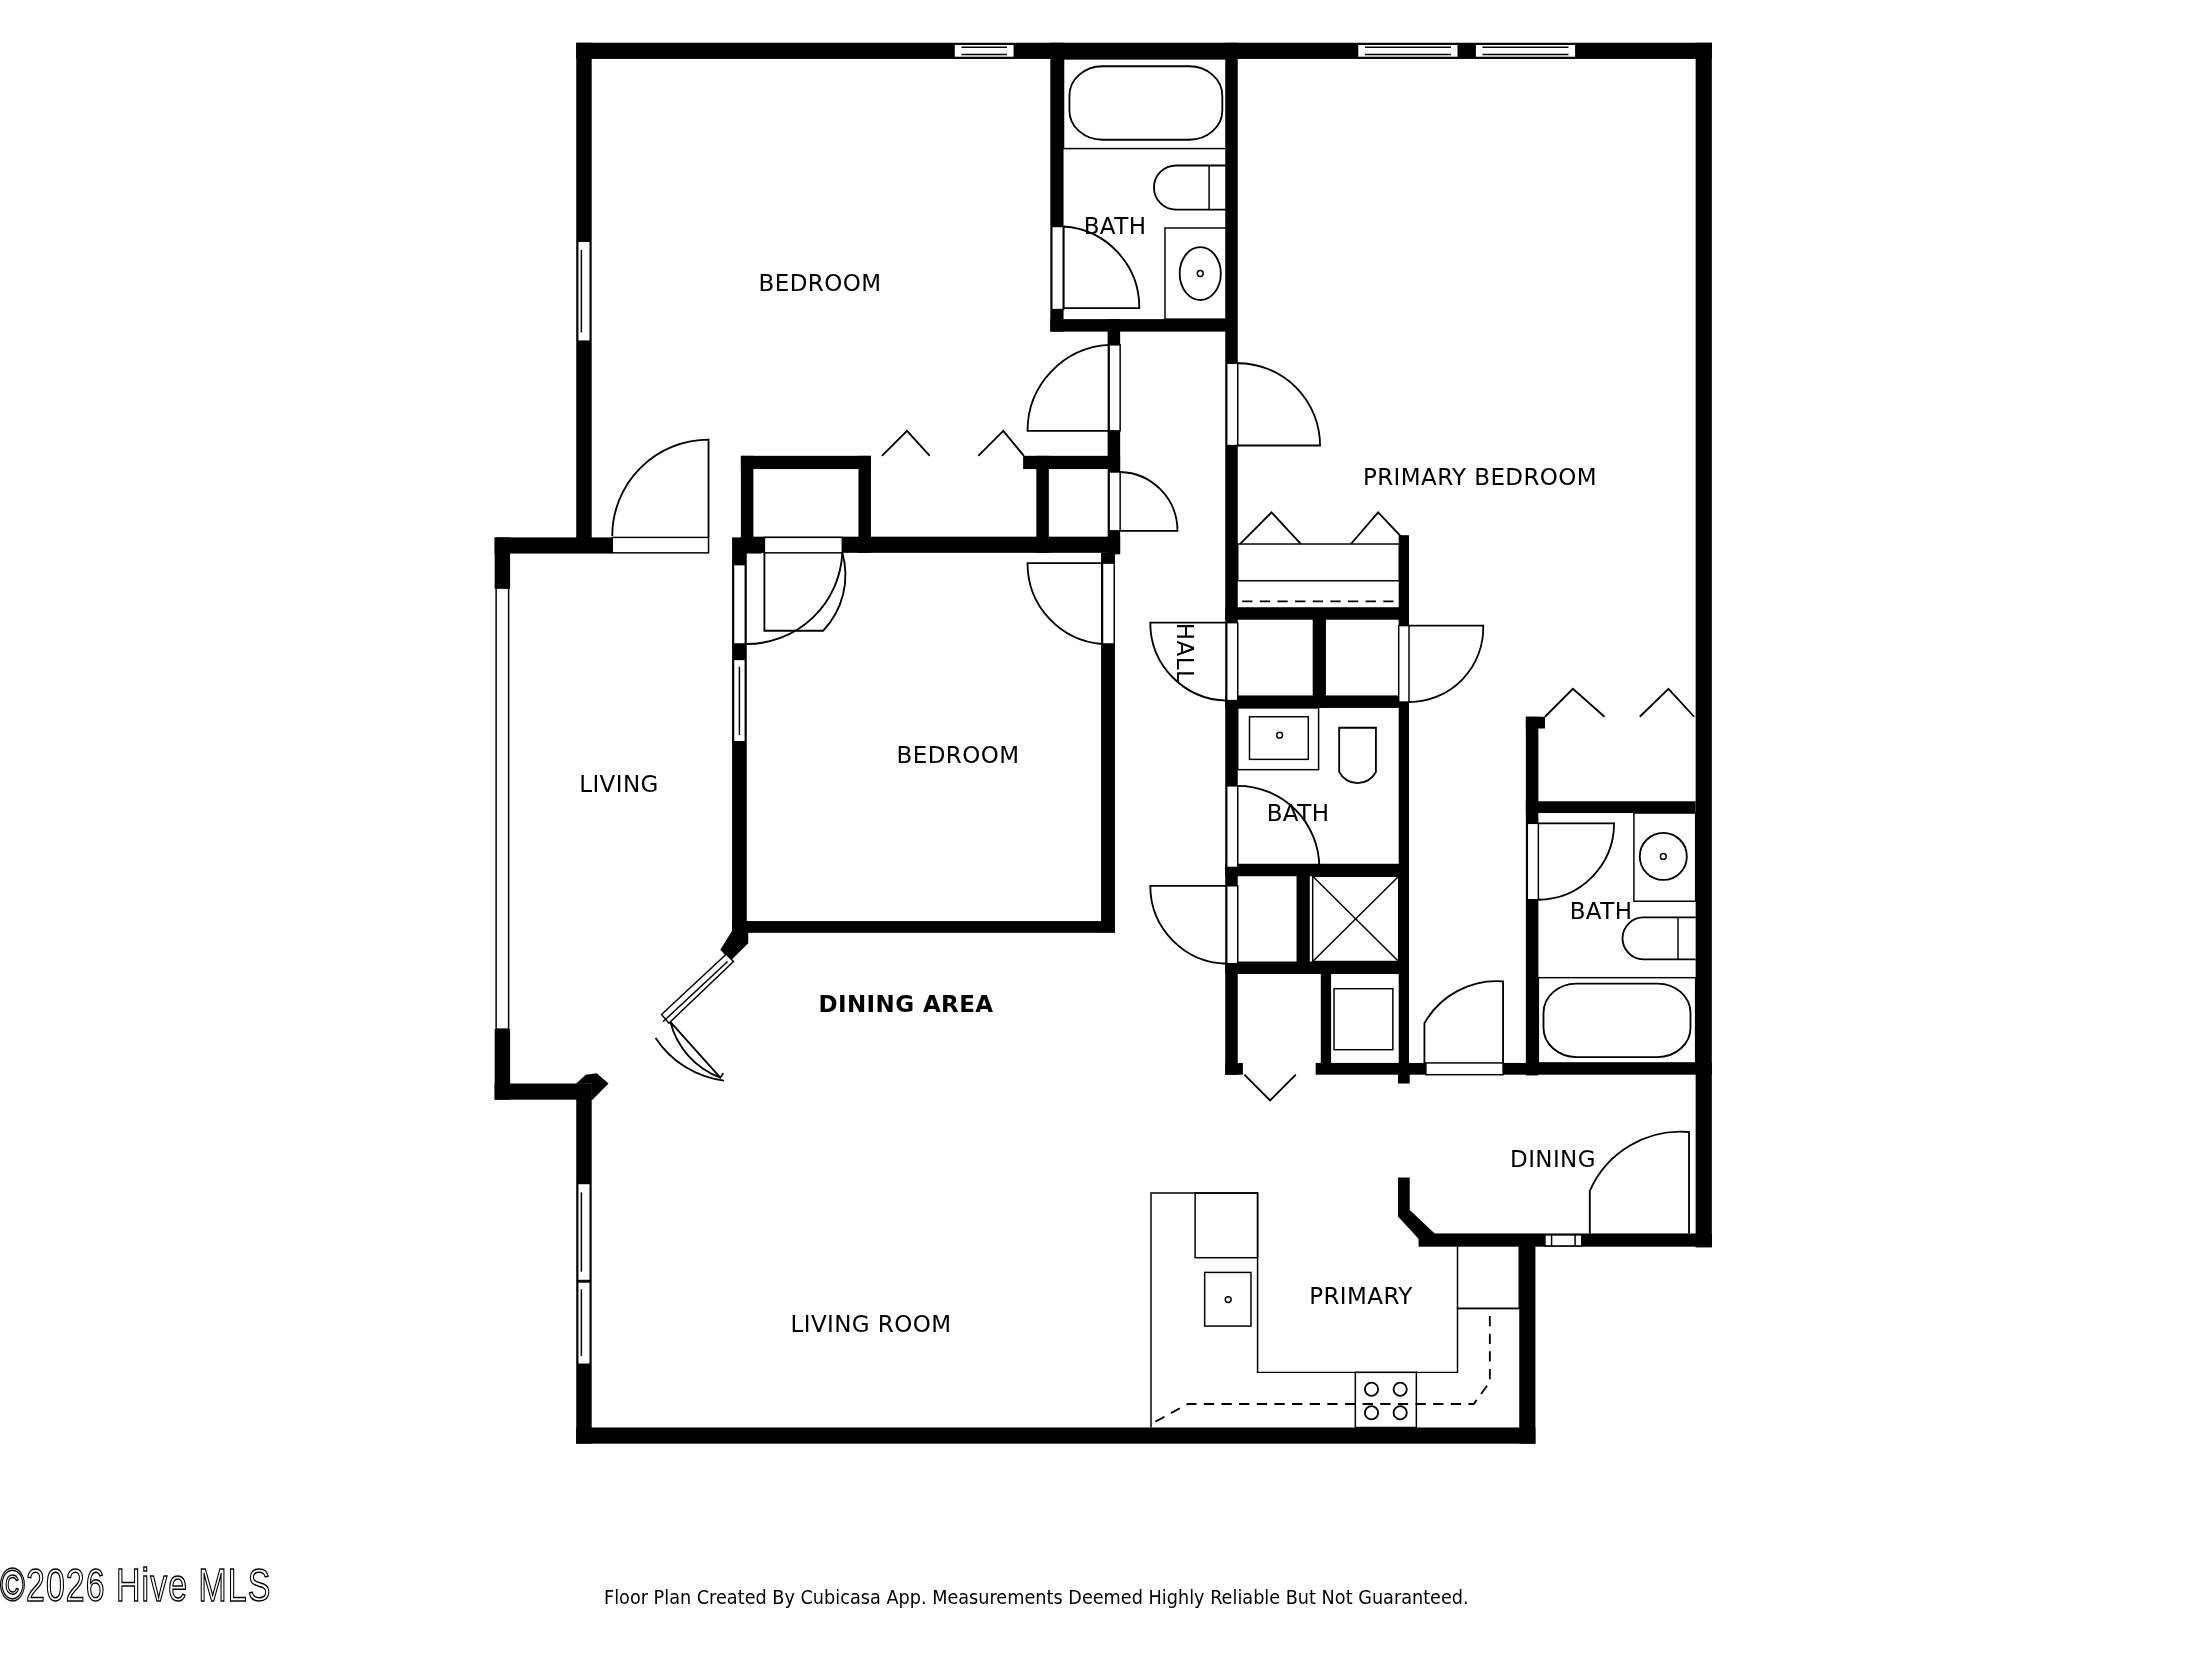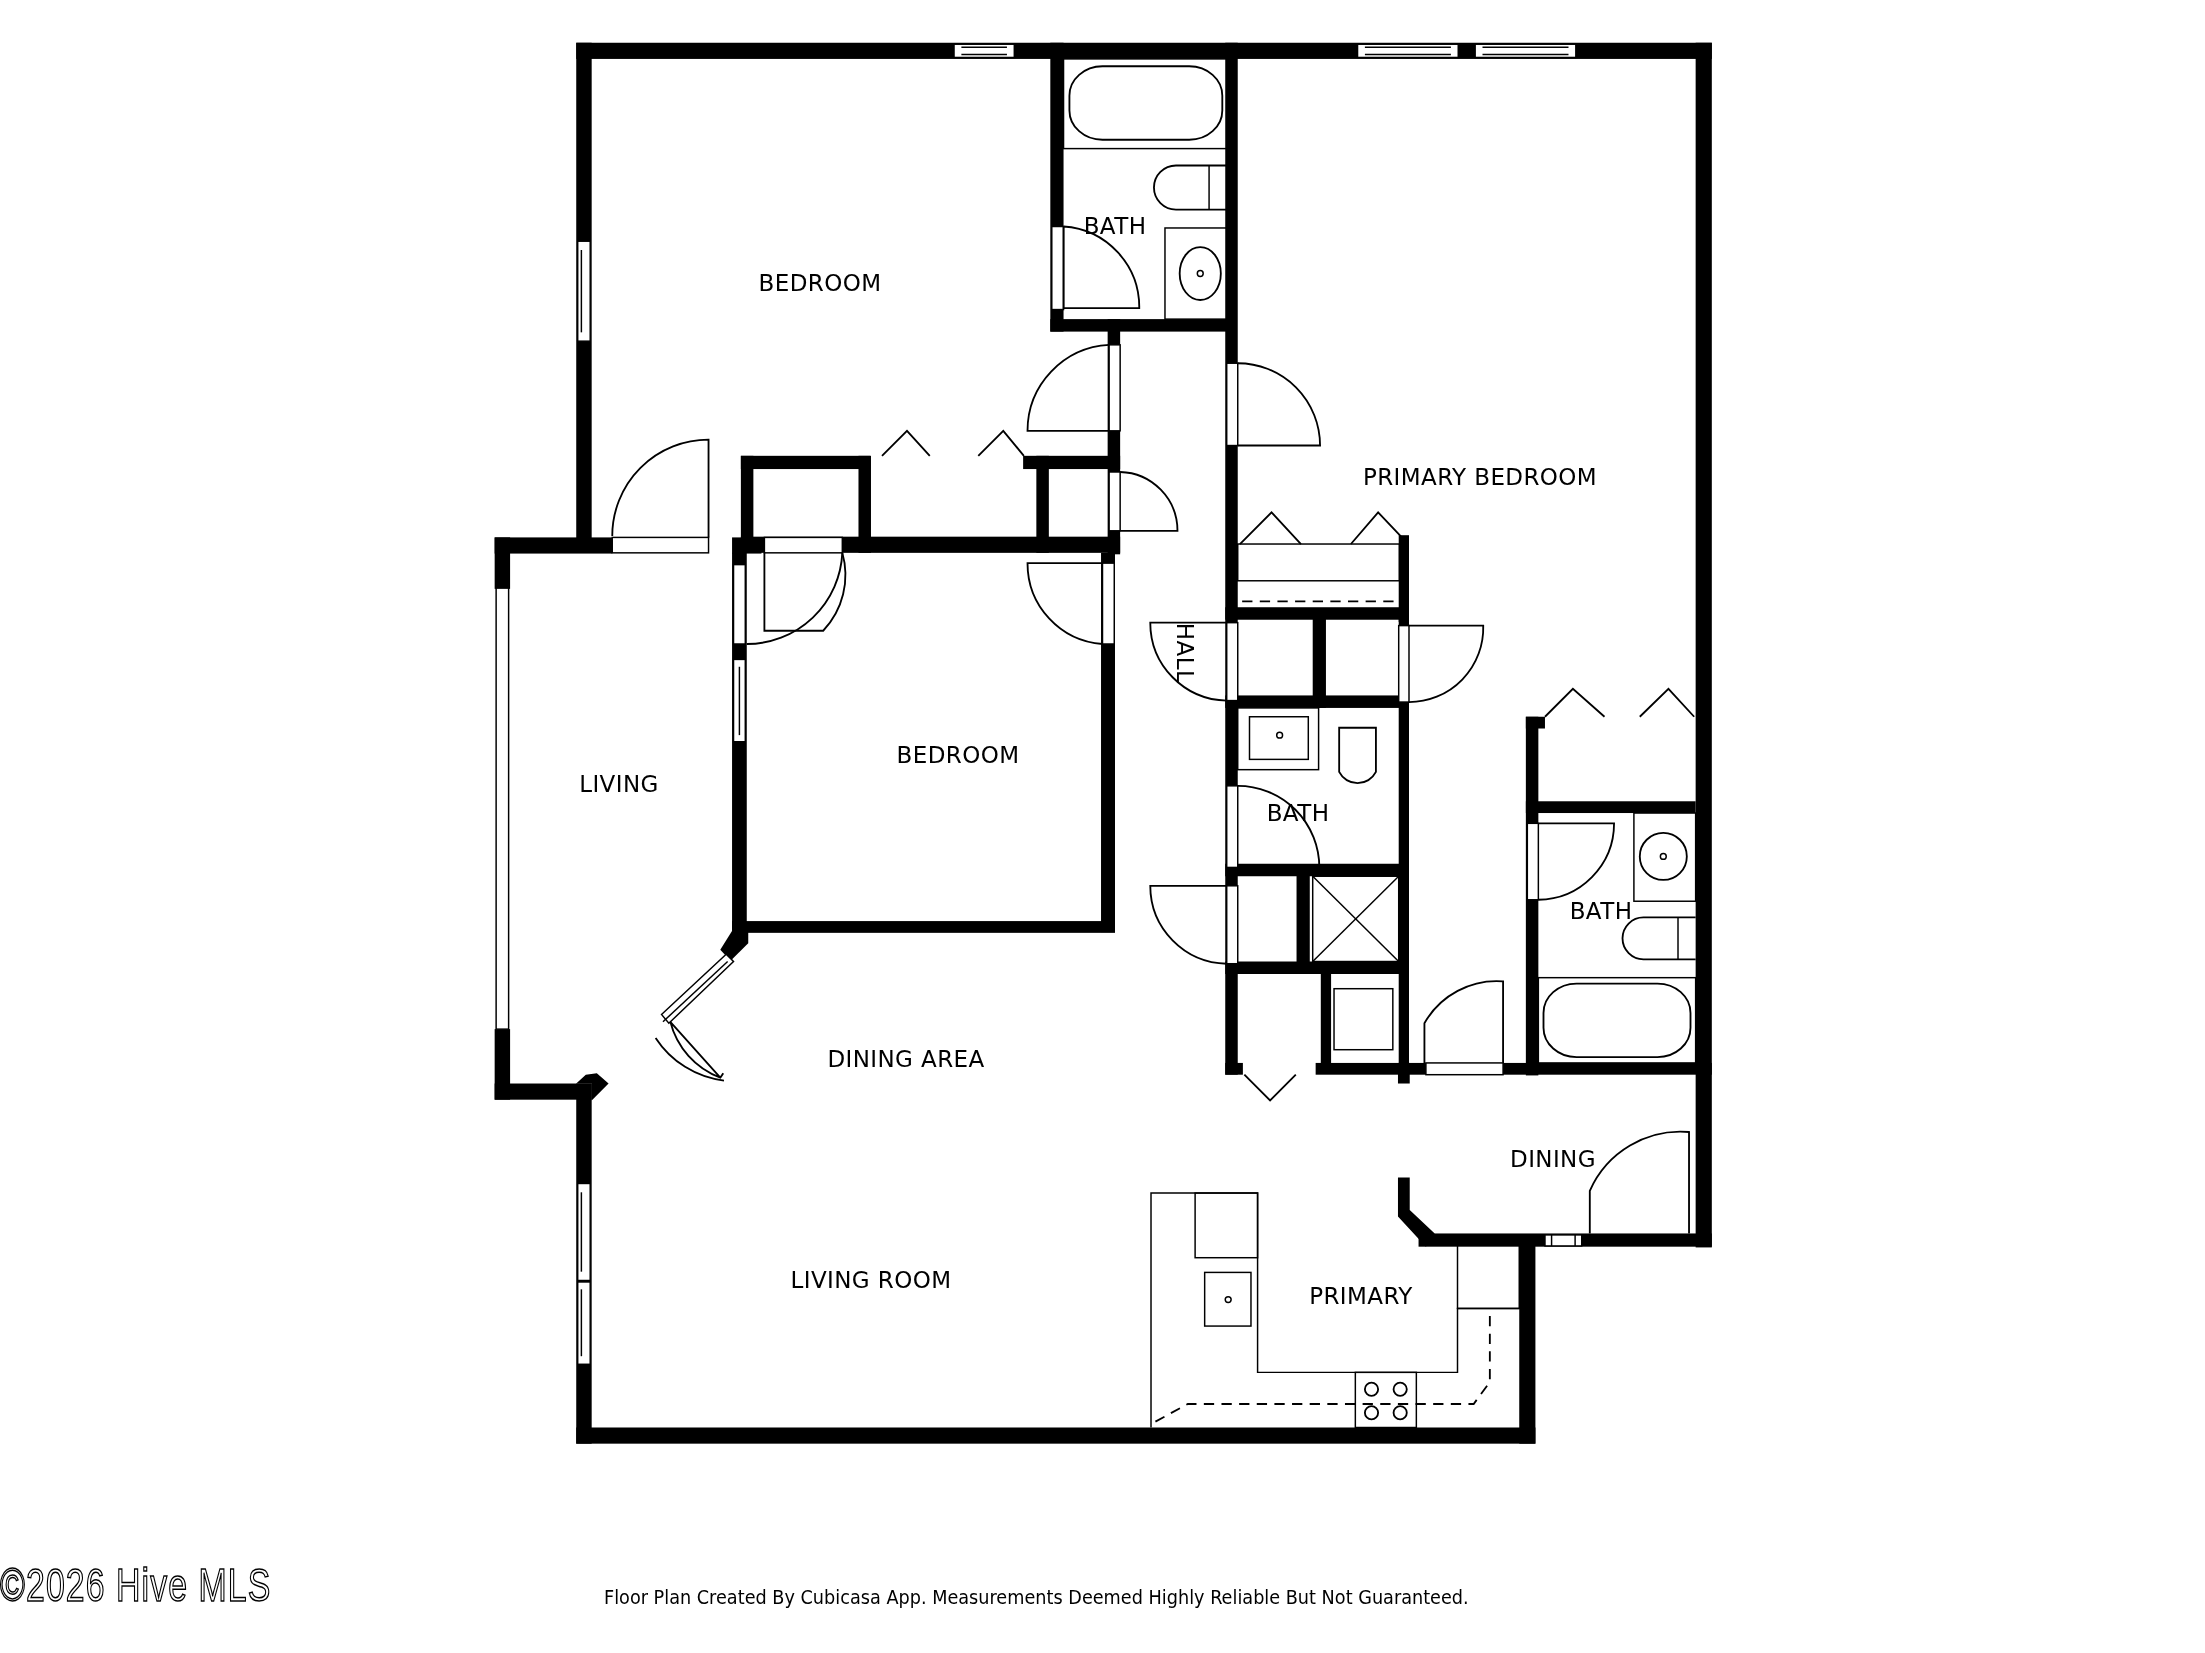--- a/index.html
+++ b/index.html
@@ -220,20 +220,20 @@
 </svg>
 
 <div class="room-label" style="left:820px;top:283px;">BEDROOM</div>
 <div class="room-label" style="left:1115px;top:226px;">BATH</div>
 <div class="room-label" style="left:1480px;top:435px;margin-top:42px;">PRIMARY BEDROOM</div>
 <div class="room-label hall-label" style="left:1185px;top:653px;">HALL</div>
 <div class="room-label" style="left:619px;top:784px;">LIVING</div>
 <div class="room-label" style="left:958px;top:755px;">BEDROOM</div>
 <div class="room-label" style="left:1298px;top:813px;">BATH</div>
 <div class="room-label" style="left:1601px;top:911px;">BATH</div>
-<div class="room-label" style="left:906px;top:1059px;">DINING AREA</div>
+<div class="room-label" style="left:906px;top:1004px;font-weight:bold;">DINING AREA</div>
 <div class="room-label" style="left:1553px;top:1159px;">DINING</div>
-<div class="room-label" style="left:871px;top:1280px;">LIVING ROOM</div>
+<div class="room-label" style="left:871px;top:1324px;">LIVING ROOM</div>
 <div class="room-label" style="left:1361px;top:1296px;">PRIMARY</div>
 
 <div class="watermark">©2026 Hive MLS</div>
 <div class="footer">Floor Plan Created By Cubicasa App. Measurements Deemed Highly Reliable But Not Guaranteed.</div>
 
 
 </body></html>

